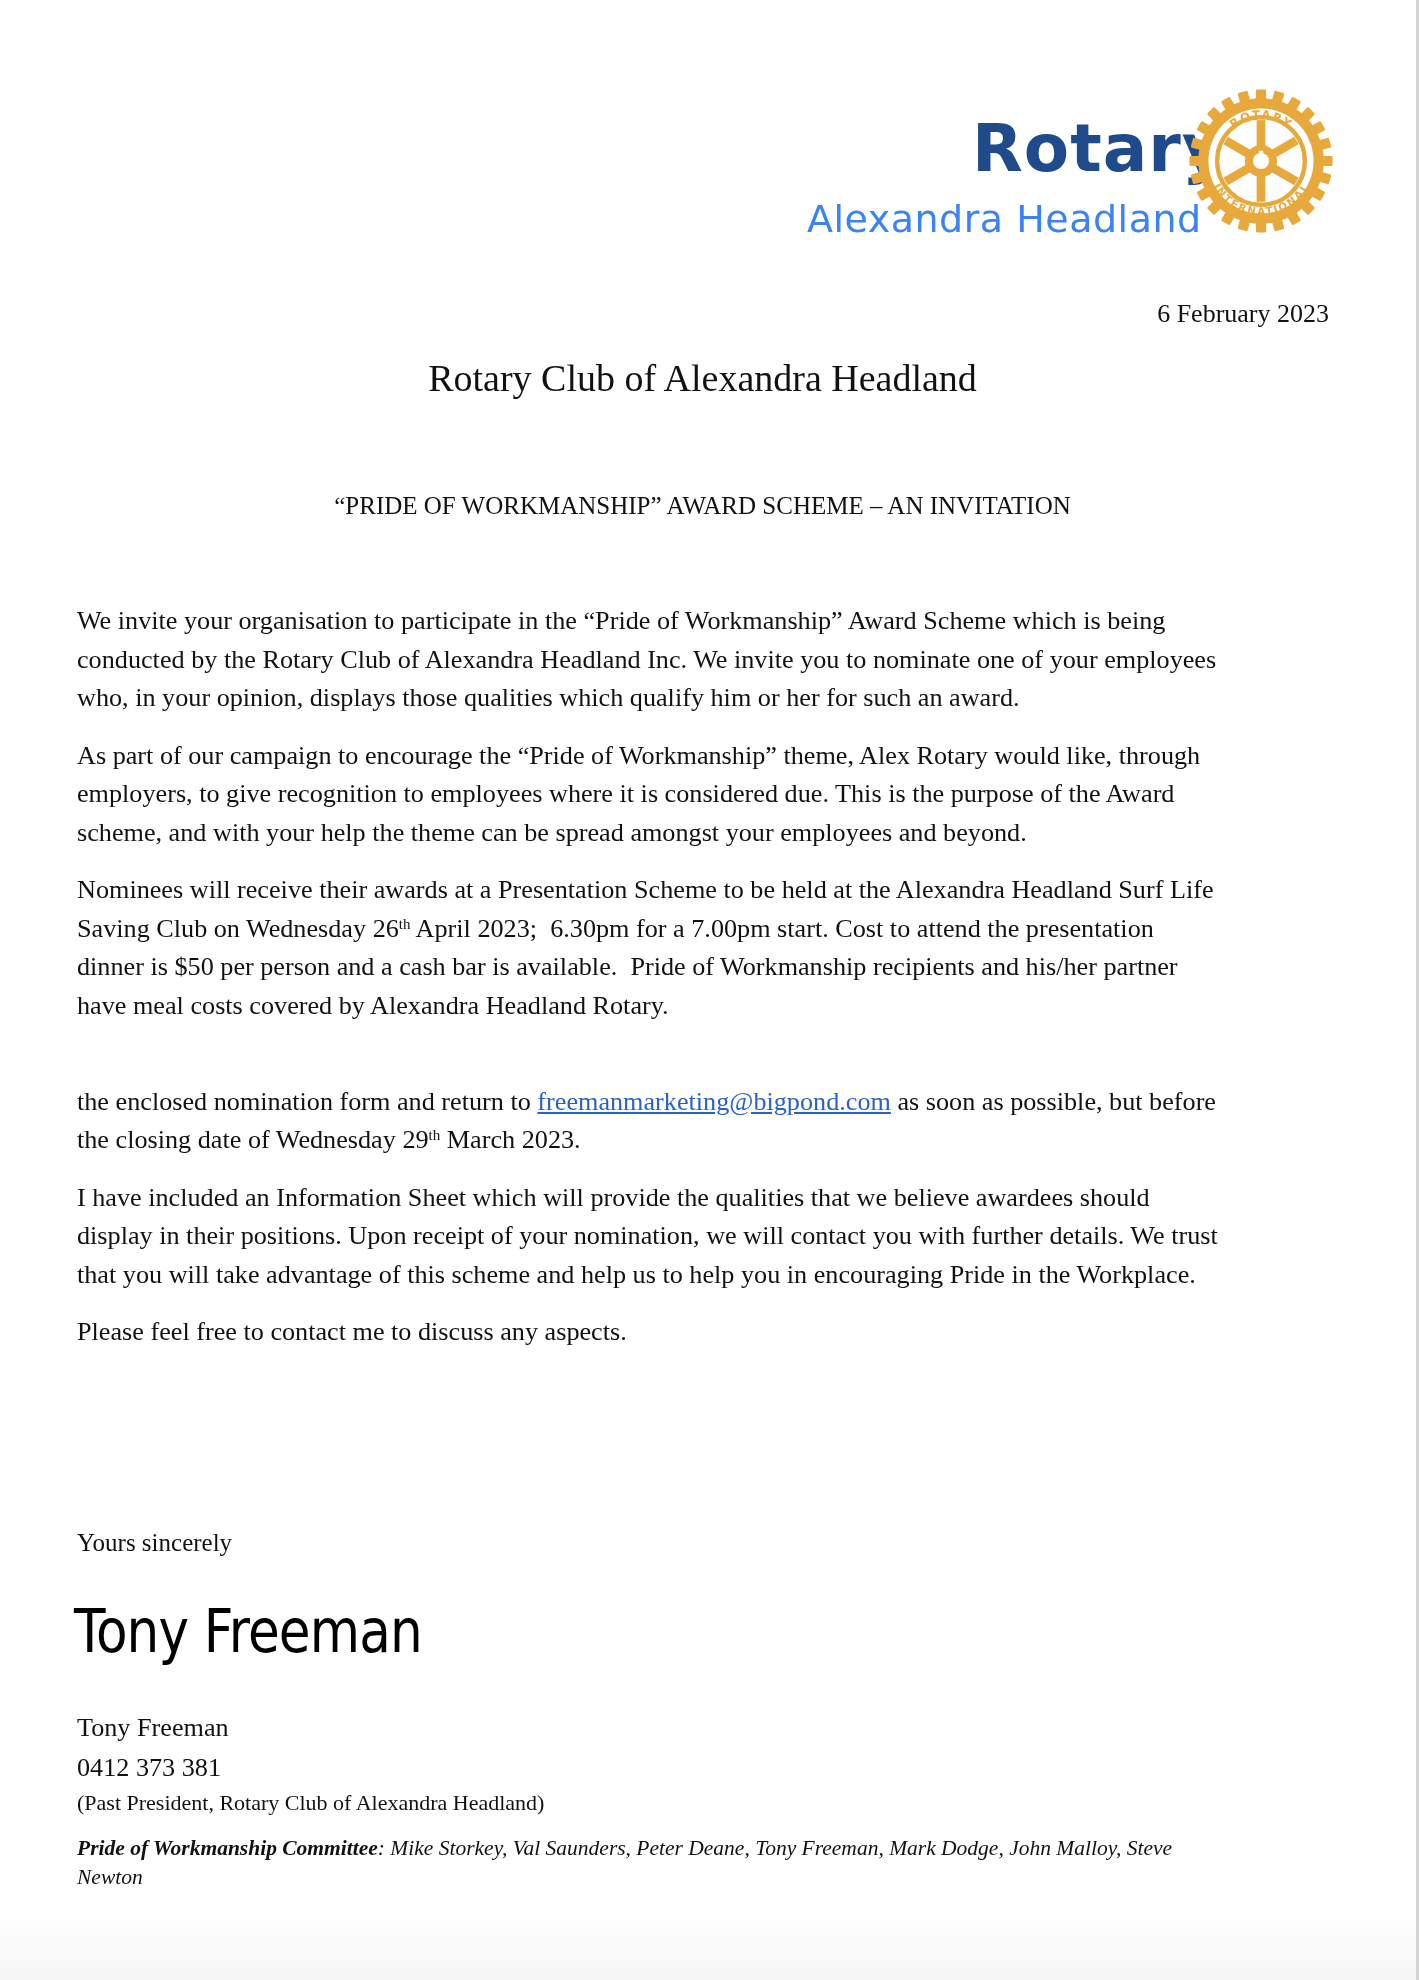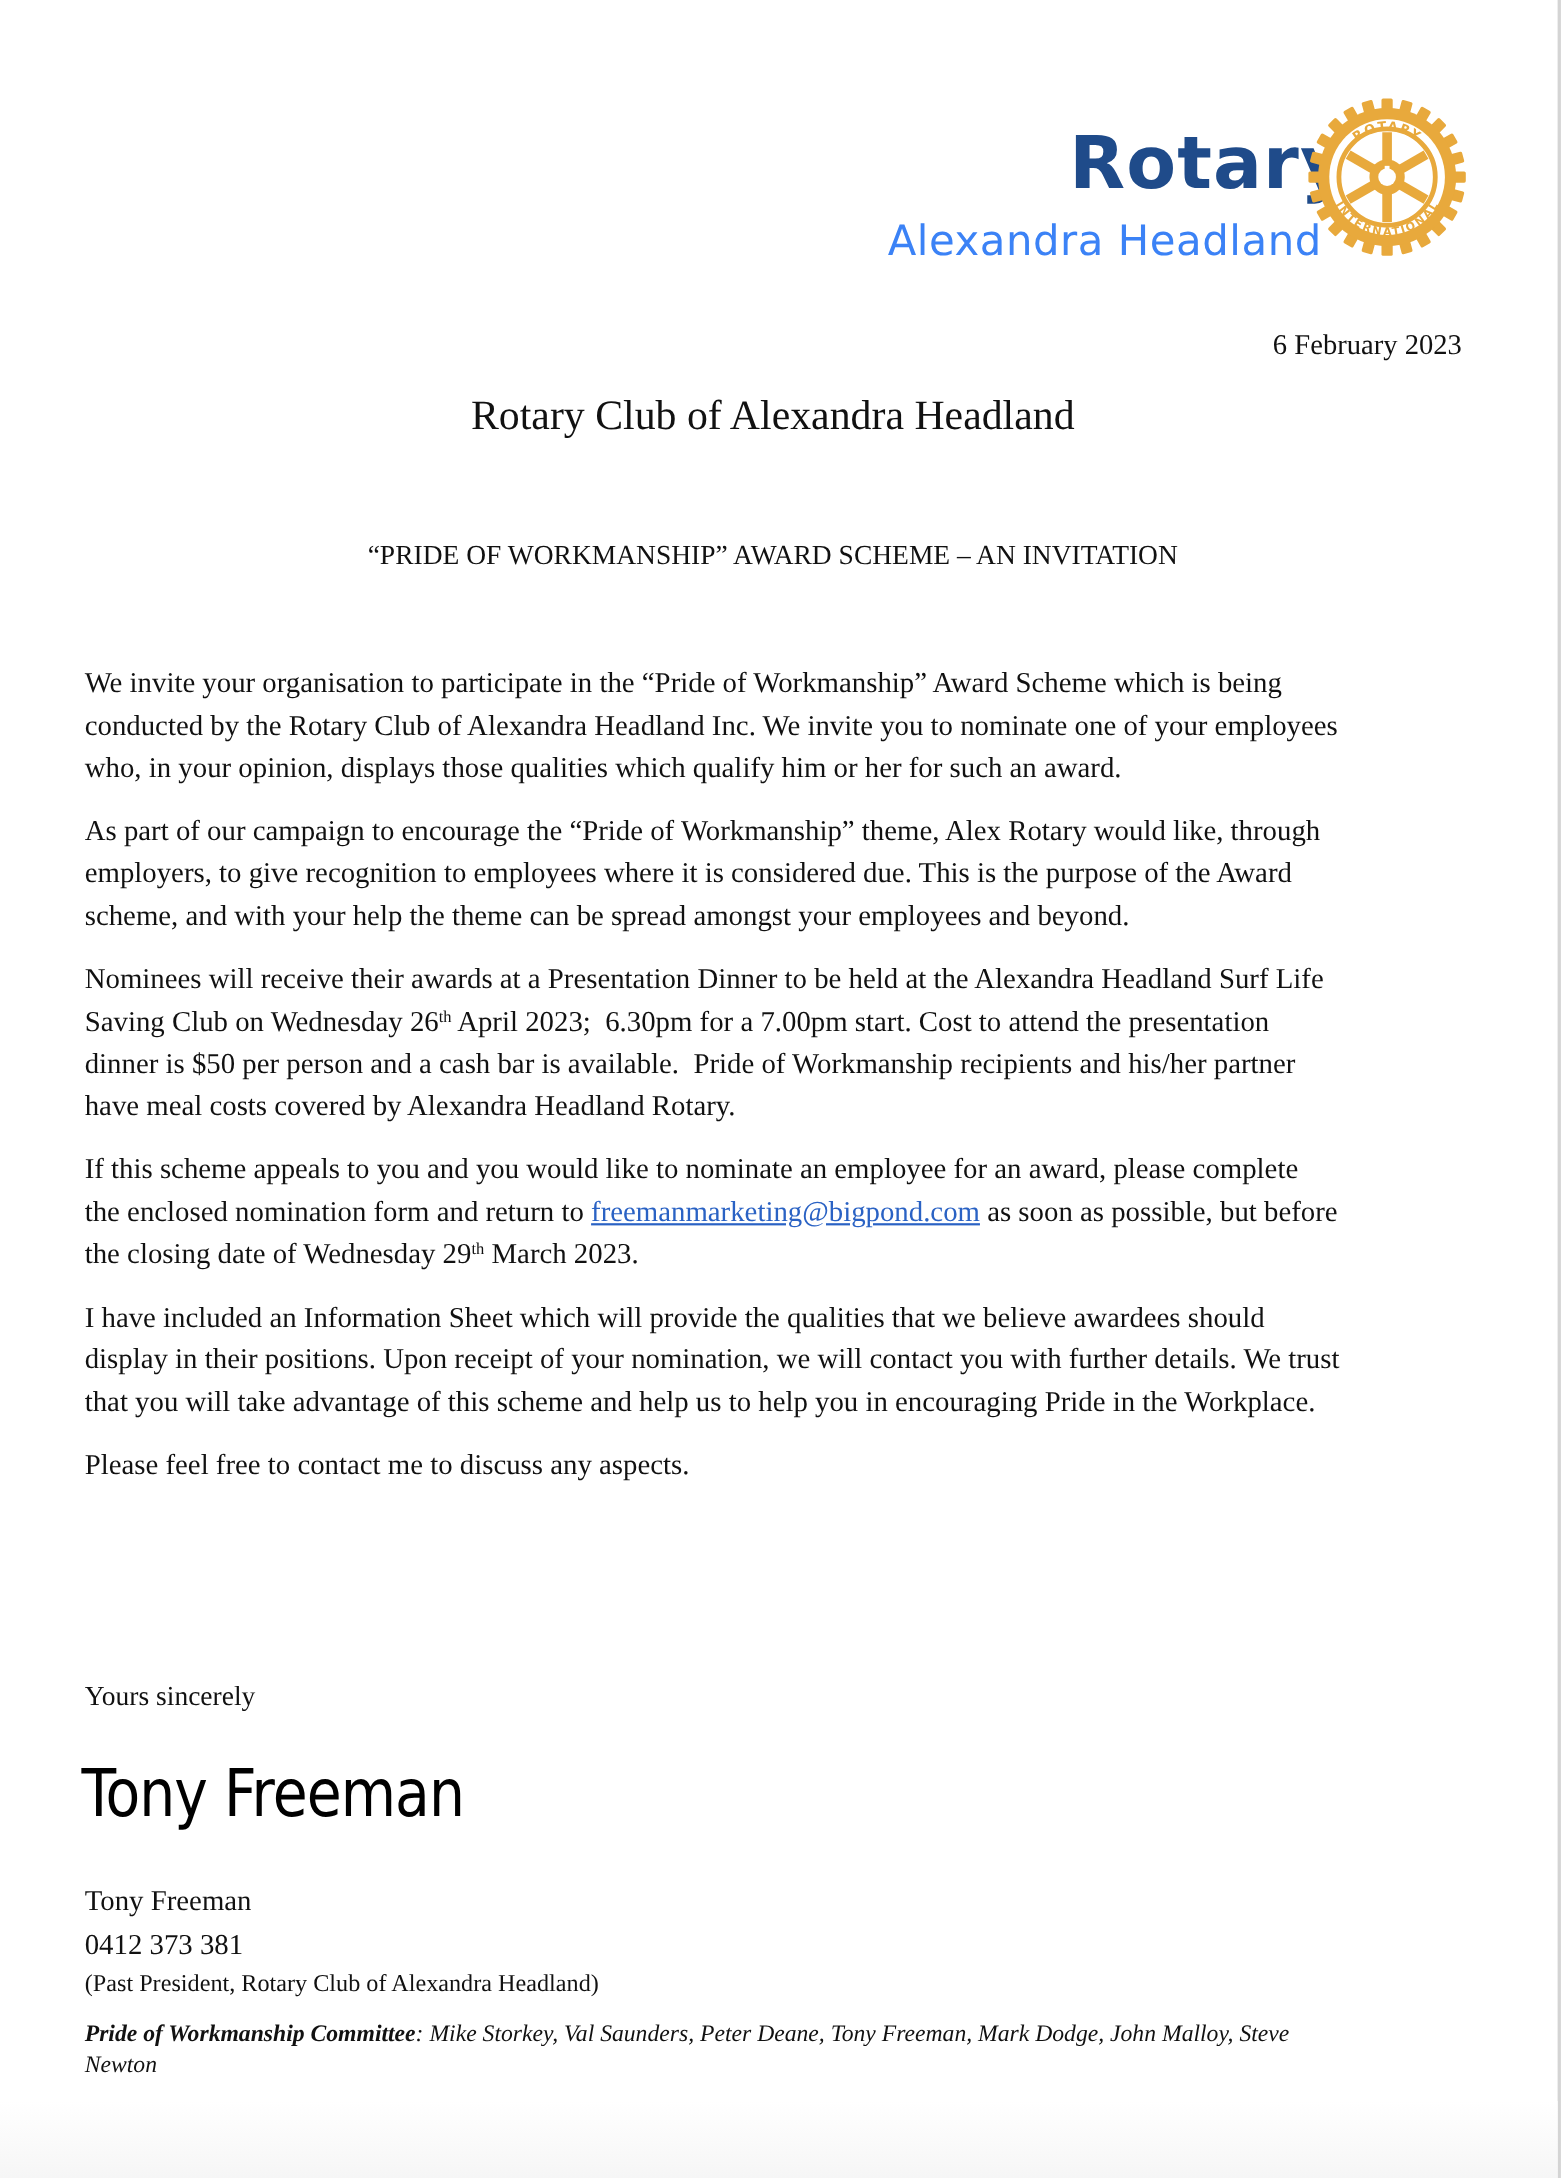--- a/index.html
+++ b/index.html
@@ -156,27 +156,27 @@
     <span>We invite your organisation to participate in the “Pride of Workmanship” Award Scheme which is being</span><br>
     <span>conducted by the Rotary Club of Alexandra Headland Inc. We invite you to nominate one of your employees</span><br>
     <span>who, in your opinion, displays those qualities which qualify him or her for such an award.</span>
   </p>
   <p>
     <span>As part of our campaign to encourage the “Pride of Workmanship” theme, Alex Rotary would like, through</span><br>
     <span>employers, to give recognition to employees where it is considered due. This is the purpose of the Award</span><br>
     <span>scheme, and with your help the theme can be spread amongst your employees and beyond.</span>
   </p>
   <p>
-    <span>Nominees will receive their awards at a Presentation Dinner to be held at the Alexandra Headland Surf Life</span><br>
+    <span>Nominees will receive their awards at a Presentation Scheme to be held at the Alexandra Headland Surf Life</span><br>
     <span>Saving Club on Wednesday 26</span><sup>th</sup><span> April 2023;&nbsp; 6.30pm for a 7.00pm start. Cost to attend the presentation</span><br>
     <span>dinner is $50 per person and a cash bar is available.&nbsp; Pride of Workmanship recipients and his/her partner</span><br>
     <span>have meal costs covered by Alexandra Headland Rotary.</span>
   </p>
   <p>
-    <span>If this scheme appeals to you and you would like to nominate an employee for an award, please complete</span><br>
+    <br>
     <span>the enclosed nomination form and return to </span><a class="email-link" href="mailto:freemanmarketing@bigpond.com">freemanmarketing@bigpond.com</a><span> as soon as possible, but before</span><br>
     <span>the closing date of Wednesday 29</span><sup>th</sup><span> March 2023.</span>
   </p>
   <p>
     <span>I have included an Information Sheet which will provide the qualities that we believe awardees should</span><br>
     <span>display in their positions. Upon receipt of your nomination, we will contact you with further details. We trust</span><br>
     <span>that you will take advantage of this scheme and help us to help you in encouraging Pride in the Workplace.</span>
   </p>
   <p>
     <span>Please feel free to contact me to discuss any aspects.</span>

